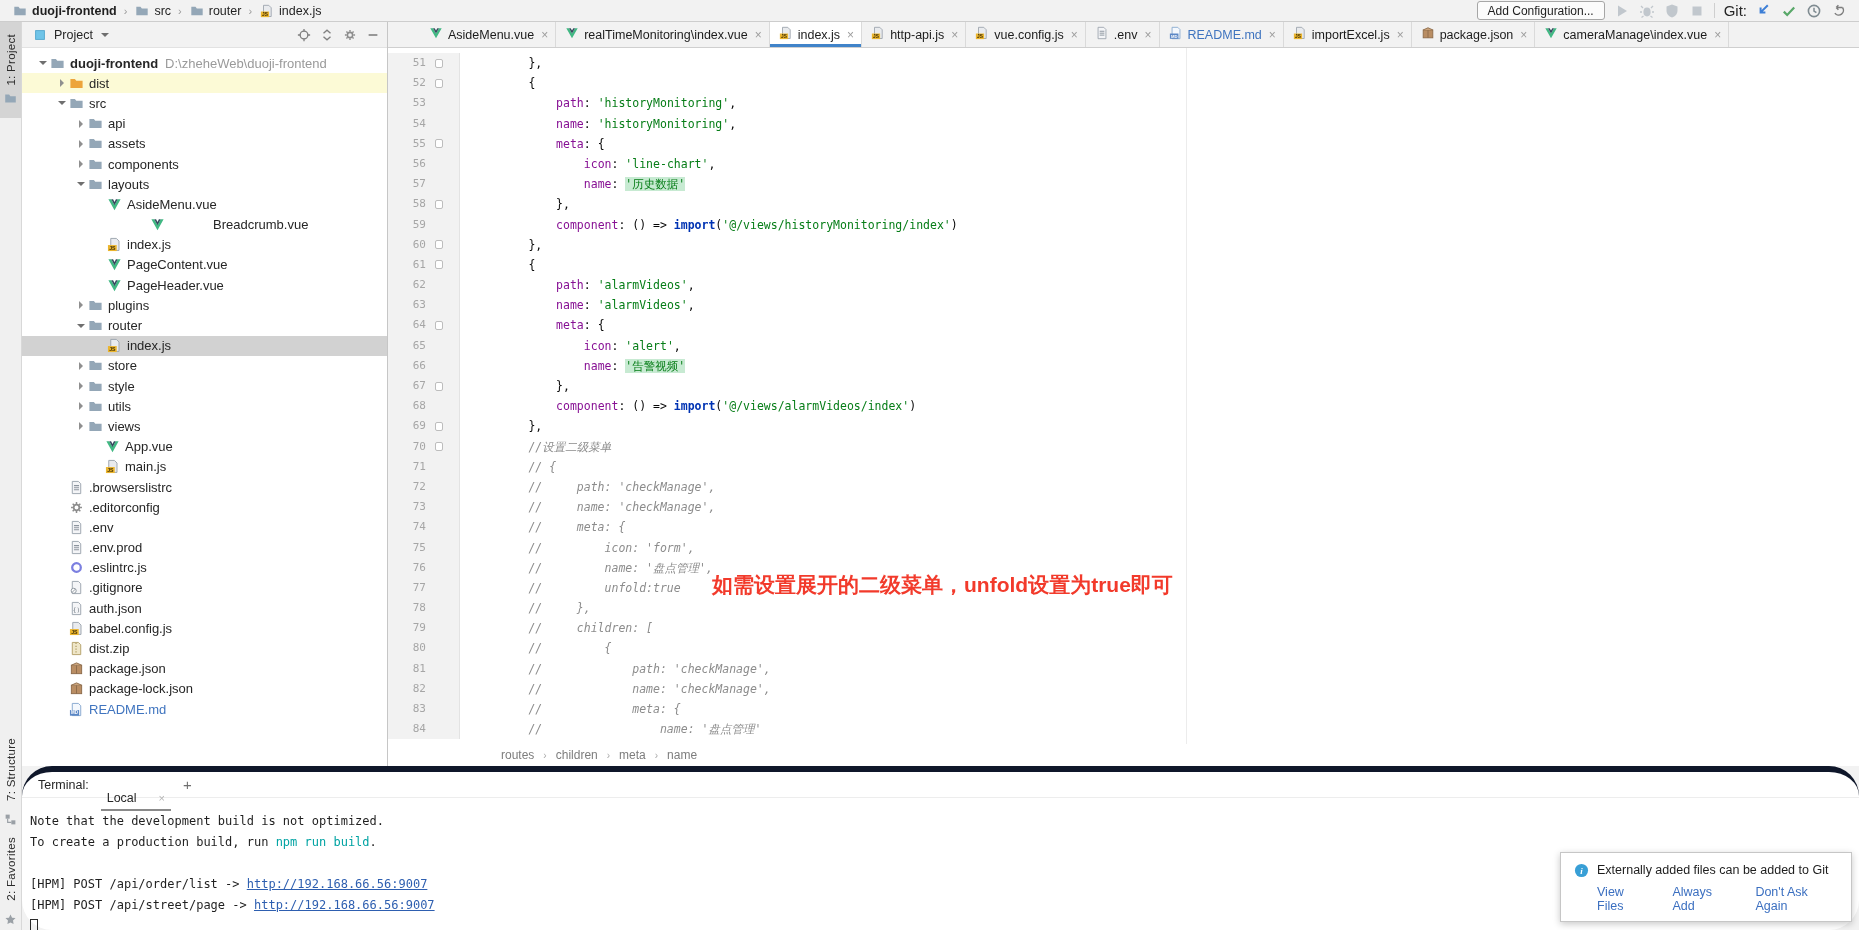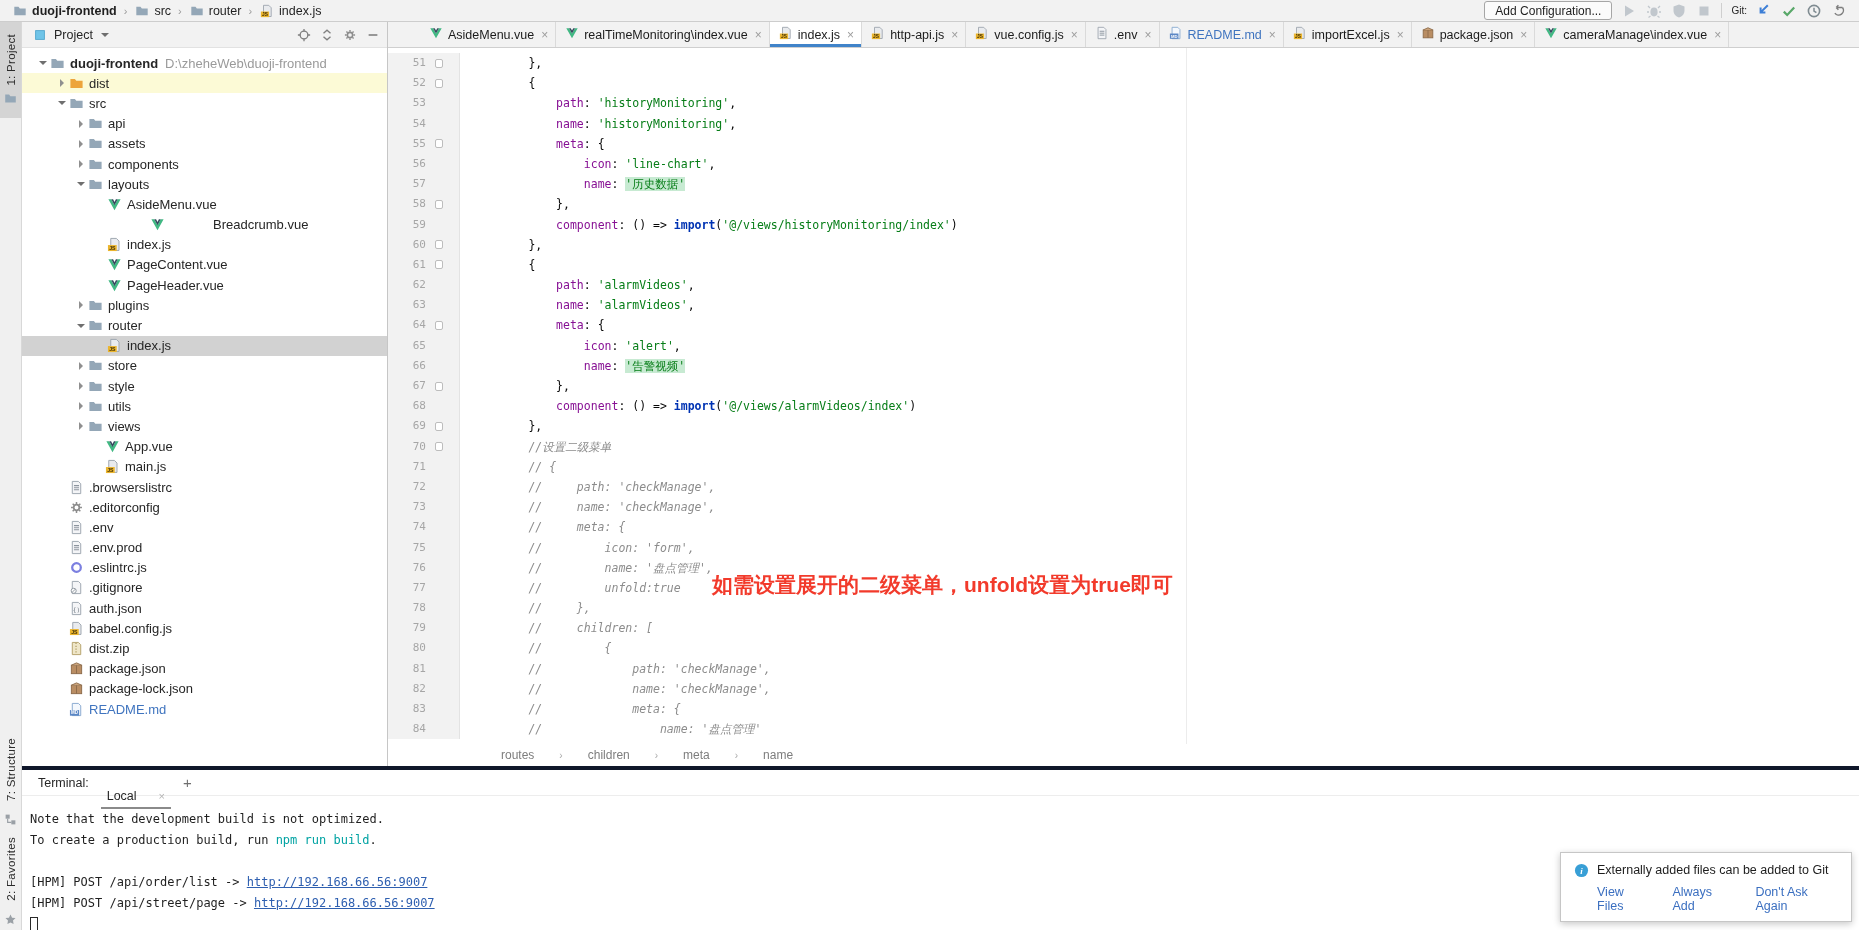--- a/index.html
+++ b/index.html
@@ -12,21 +12,21 @@
             border-bottom:1px solid #cdcdcd; display:flex; align-items:center; padding:0 12px 0 10px; }
   .tb-crumbs { display:flex; align-items:center; gap:3px; }
   .tb-item { display:flex; align-items:center; gap:4px; padding:0 2px; cursor:default; }
   .tb-item .lbl { font-size:12.5px; }
   .tb-item.root .lbl { font-weight:bold; }
   .tb-sep { color:#9a9a9a; font-size:11px; padding:0 2px; }
   .tb-right { margin-left:auto; display:flex; align-items:center; gap:9px; }
   .addcfg { border:1px solid #a6a6a6; border-radius:3px; background:#fbfbfb; height:19px;
             padding:0 10px; font-size:12px; color:#1e1e1e; display:flex; align-items:center; }
   .tb-vsep { width:1px; height:15px; background:#cfcfcf; }
-  .gitlbl { font-size:10px; color:#262626; }
+  .gitlbl { font-size:15px; color:#262626; }
   .icon16 { width:16px; height:16px; display:inline-flex; align-items:center; justify-content:center; }
 
   
   .stripe { position:absolute; left:0; top:22px; width:22px; height:908px; background:#f0f0f0;
             border-right:1px solid #d8d8d8; }
   .vlabel { writing-mode:vertical-rl; transform:rotate(180deg); font-size:11.5px; color:#2b2b2b;
             letter-spacing:.3px; }
   .seg-project { position:absolute; top:0; left:0; width:100%; height:96px; background:#d4d4d4;
                  display:flex; flex-direction:column; align-items:center; justify-content:center; gap:5px; }
   .stripe-bottom { position:absolute; bottom:3px; left:0; width:100%; display:flex; flex-direction:column;
@@ -70,26 +70,26 @@
   .foldbox { width:8px; height:9px; border:1px solid #bdbdbd; border-radius:2px; background:#fff; }
   .ctext { white-space:pre; padding-left:7px; color:#080808; }
   .c-k { color:#871094; } .c-s { color:#067D17; }
   .c-kw { color:#0033B3; font-weight:bold; }
   .c-cm { color:#8C8C8C; font-style:italic; }
   .c-sh { color:#067D17; background:#c7ead2; }
   .margin-guide { position:absolute; left:798px; top:0; bottom:0; width:1px; background:#ececec; }
   .annotation { position:absolute; left:324px; top:527px; font-size:21px; font-weight:bold;
                 color:#f23a2b; white-space:nowrap; font-family:"Liberation Sans",sans-serif; }
   .ecrumbs { position:absolute; left:0; right:0; bottom:0; height:22px; background:#ffffff;
-             display:flex; align-items:center; padding-left:113px; gap:25px; font-size:12px; color:#7d7d7d; }
+             display:flex; align-items:center; padding-left:113px; gap:9px; font-size:12px; color:#7d7d7d; }
   .ecrumbs .sep { color:#aaaaaa; font-size:10px; }
 
   
   .terminal { position:absolute; left:22px; top:766px; right:0; bottom:0; background:#ffffff;
-              border-top:4px solid #0f172a; }
+              border-top:6px solid #0f172a;border-radius:30px; }
   .term-bar { height:26px; display:flex; align-items:center; padding-left:16px; gap:16px;
               font-size:12.5px; color:#262626; border-bottom:1px solid #ededed; }
   .term-tab { position:relative; display:flex; align-items:center; gap:22px; padding:0 2px; height:100%;margin-top:27px; }
   .term-tab::after { content:''; position:absolute; left:-4px; right:-4px; bottom:0; height:2px; background:#8a8a8a; }
   .term-tab .x { color:#b5b5b5; font-size:11px; }
   .term-plus { color:#6f6f6f; font-size:15px; }
   .term-body { padding:13px 0 0 8px; font-family:"DejaVu Sans Mono", monospace; font-size:12px;
                line-height:21px; color:#1f1f1f; }
   .t-cyan { color:#00A3A3; }
   .t-link { color:#2e5fb0; text-decoration:underline; }

